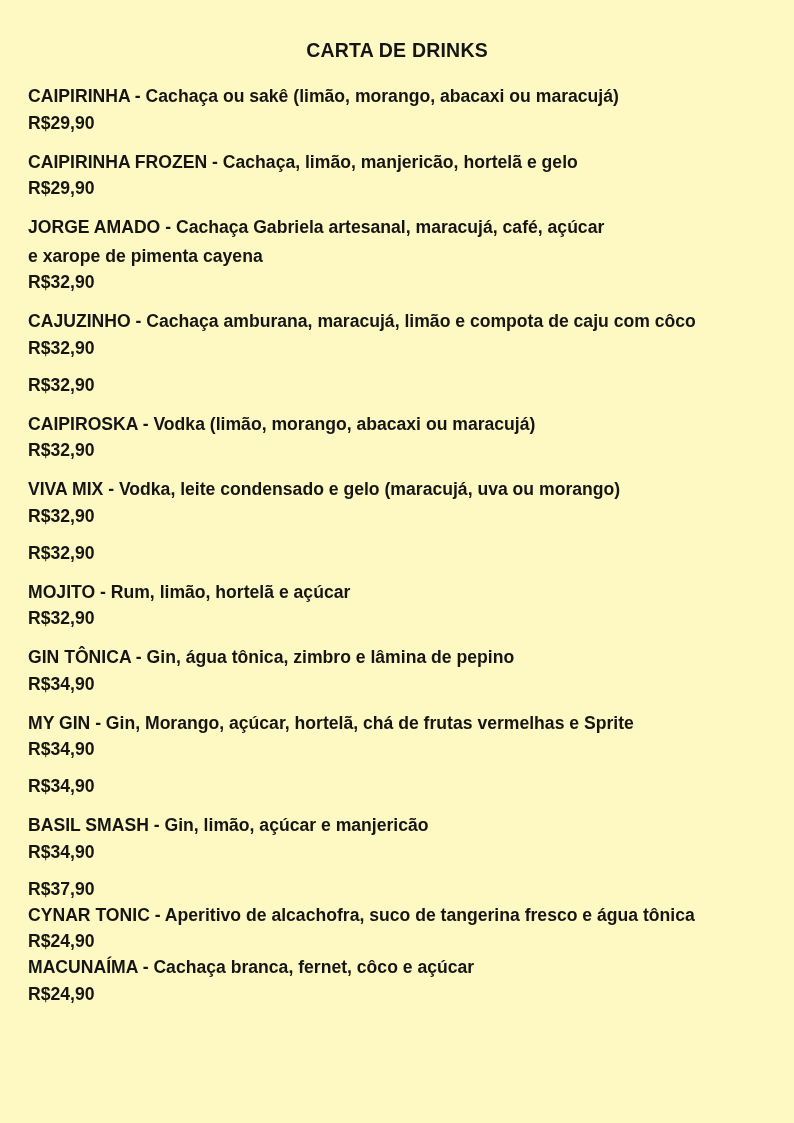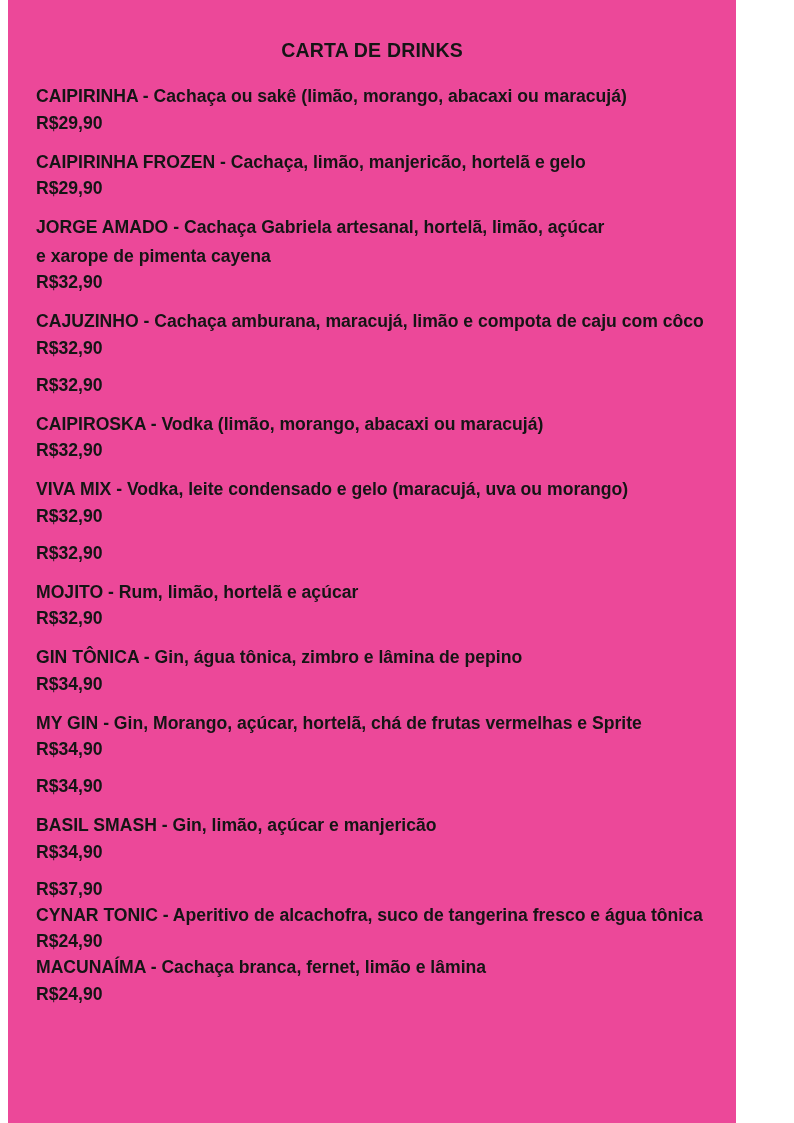--- a/index.html
+++ b/index.html
@@ -12,26 +12,25 @@
   body {
     width: 794px;
     height: 1123px;
     font-family: "Liberation Sans", sans-serif;
     color: #151515;
     -webkit-font-smoothing: antialiased;
   }
 
   .page {
     box-sizing: border-box;
-    width: 728px;
+    width: 794px;
     height: 1123px;
     padding: 38px 28px 0 28px;
-    background: #ec4899;
+    background: #fef9c3;
     display: block;
-    margin-left: 8px;
   }
 
   .menu-title {
     text-align: center;
     font-size: 19.5px;
     font-weight: bold;
     letter-spacing: 0.2px;
     line-height: 24px;
     margin: 0 0 20px 0;
     white-space: nowrap;
@@ -77,21 +76,21 @@
   <div class="menu-list">
       <div class="menu-item">
         <p class="item-line">CAIPIRINHA - Cachaça ou sakê (limão, morango, abacaxi ou maracujá)</p>
         <p class="item-price">R$29,90</p>
       </div>
       <div class="menu-item">
         <p class="item-line">CAIPIRINHA FROZEN - Cachaça, limão, manjericão, hortelã e gelo</p>
         <p class="item-price">R$29,90</p>
       </div>
       <div class="menu-item">
-        <p class="item-line">JORGE AMADO - Cachaça Gabriela artesanal, hortelã, limão, açúcar</p>
+        <p class="item-line">JORGE AMADO - Cachaça Gabriela artesanal, maracujá, café, açúcar</p>
         <p class="item-line">e xarope de pimenta cayena</p>
         <p class="item-price">R$32,90</p>
       </div>
       <div class="menu-item">
         <p class="item-line">CAJUZINHO - Cachaça amburana, maracujá, limão e compota de caju com côco</p>
         <p class="item-price">R$32,90</p>
       </div>
       <div class="menu-item">
         <p class="item-price">R$32,90</p>
       </div>
@@ -126,18 +125,18 @@
         <p class="item-price">R$34,90</p>
       </div>
       <div class="menu-item">
         <p class="item-price">R$37,90</p>
       </div>
       <div class="menu-item tight">
         <p class="item-line">CYNAR TONIC - Aperitivo de alcachofra, suco de tangerina fresco e água tônica</p>
         <p class="item-price">R$24,90</p>
       </div>
       <div class="menu-item tight">
-        <p class="item-line">MACUNAÍMA - Cachaça branca, fernet, limão e lâmina</p>
+        <p class="item-line">MACUNAÍMA - Cachaça branca, fernet, côco e açúcar</p>
         <p class="item-price">R$24,90</p>
       </div>
     </div>
 
 </div>
 
 </body></html>

